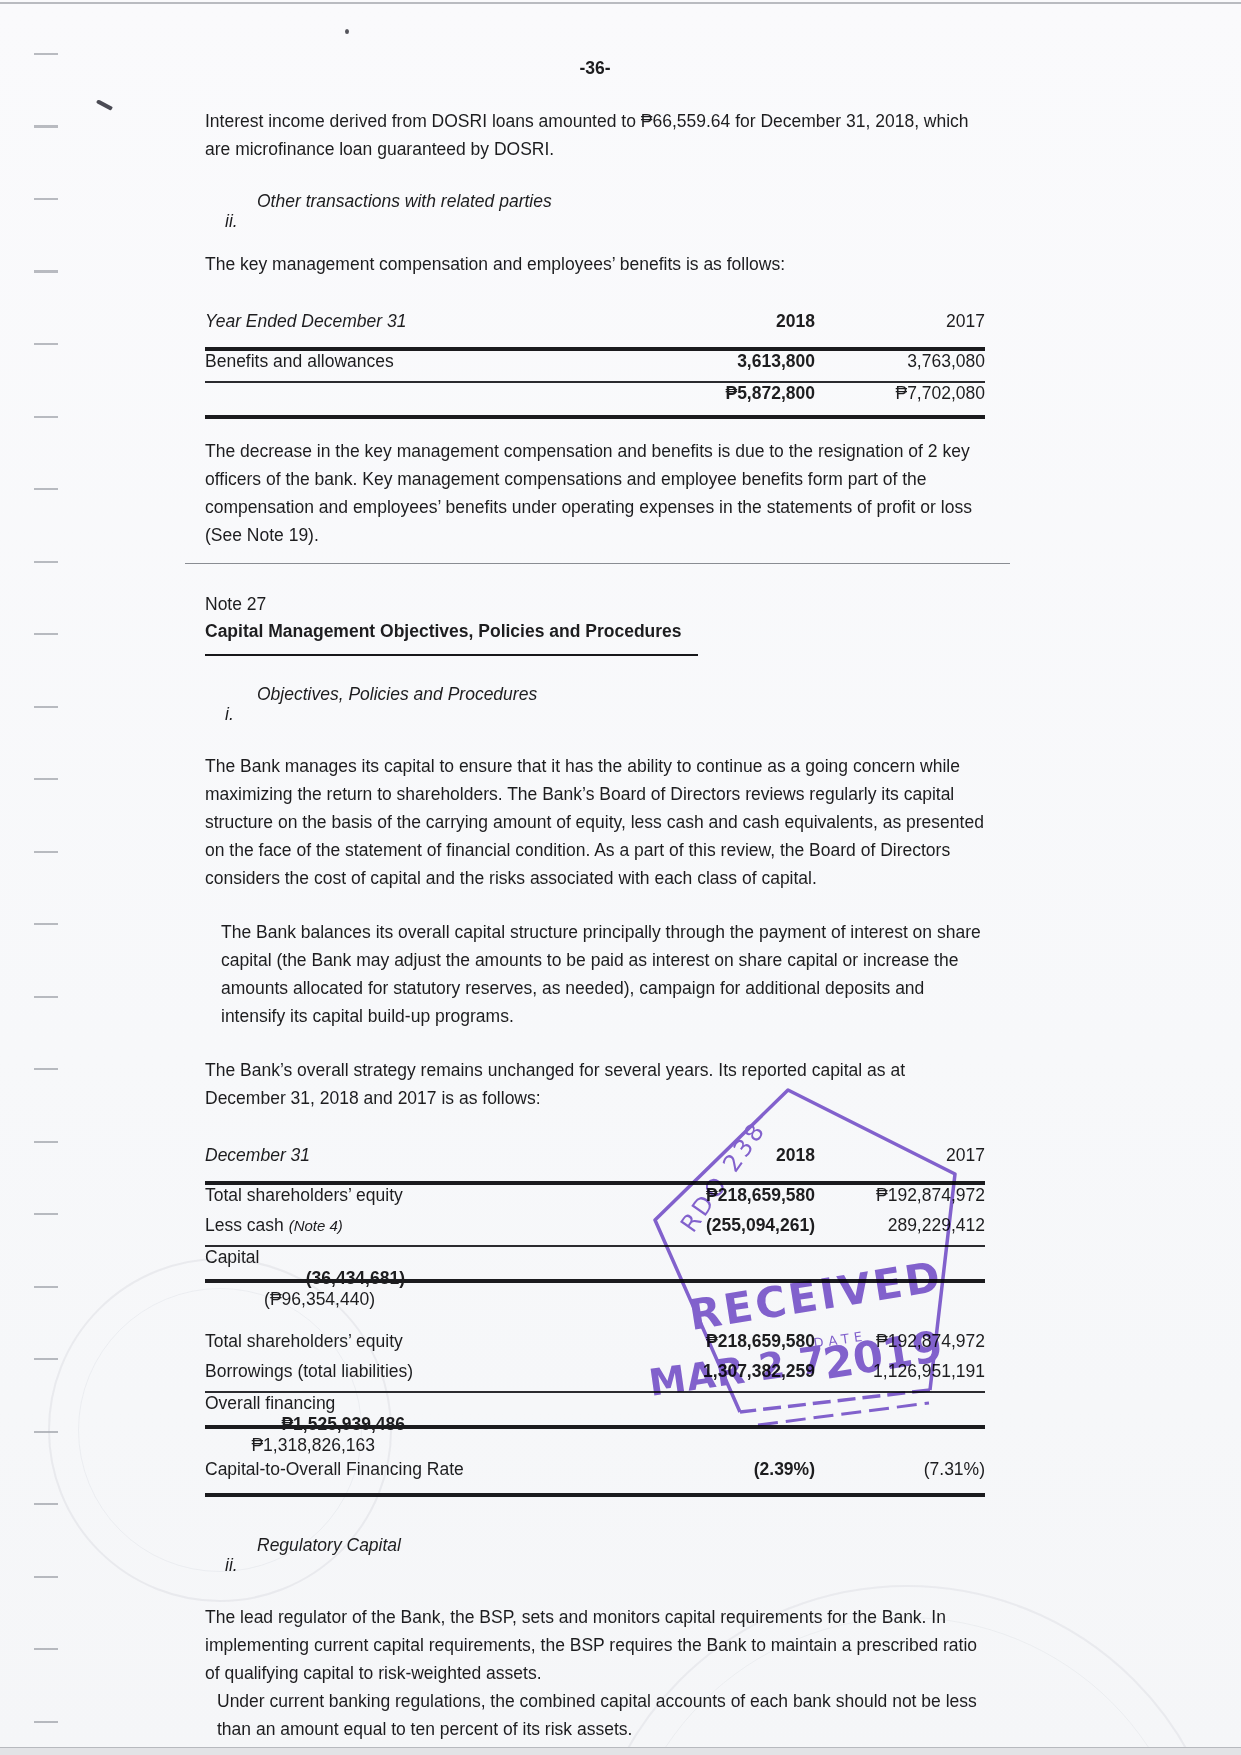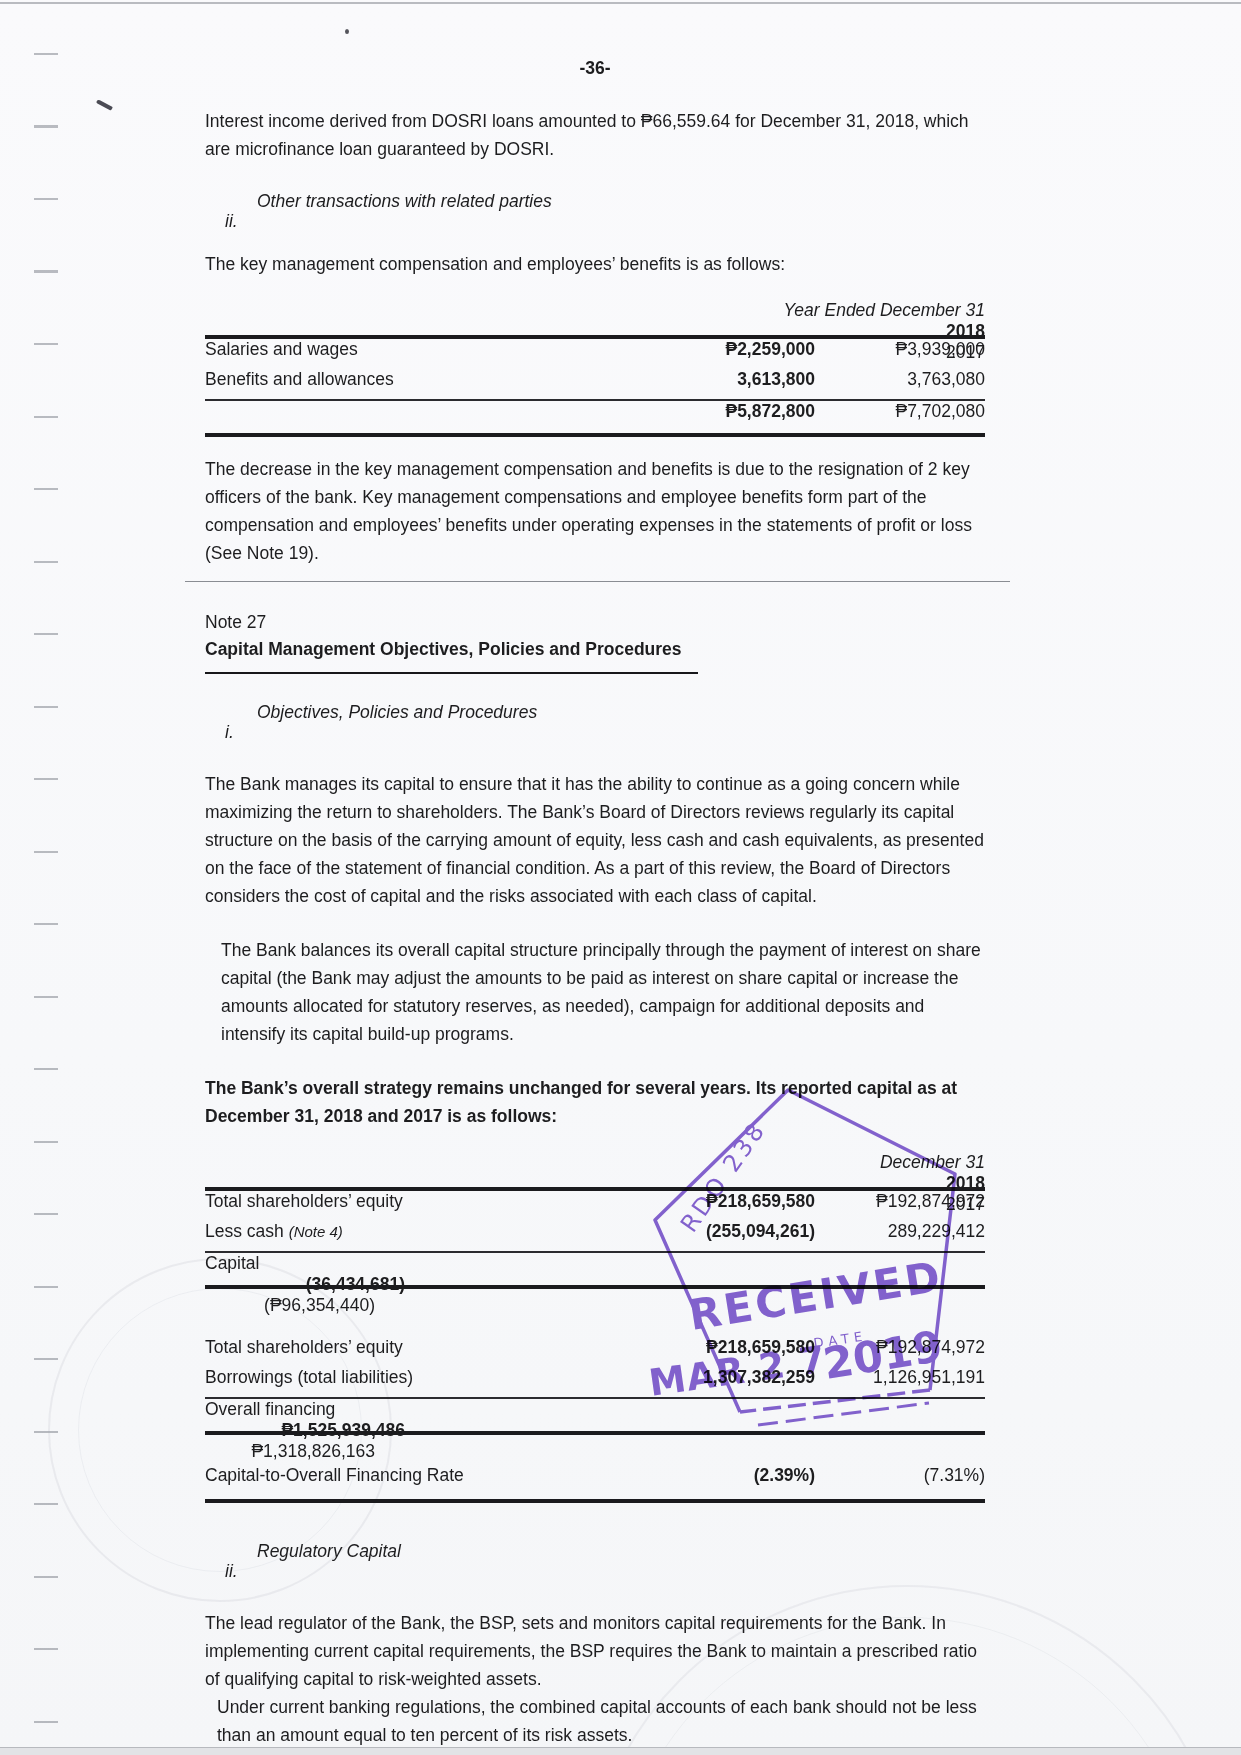--- a/index.html
+++ b/index.html
@@ -30,31 +30,31 @@
   .p1{margin-top:28px;}
   .subhead{display:flex;margin-top:24px;font-style:italic;font-size:17.5px;line-height:28px;}
   .subhead .marker{width:52px;padding-left:20px;box-sizing:border-box;margin-top:20px;}
   .p2{margin-top:15px;}
   .p3{margin-top:18px;}
   .section-rule{margin:14px 0 0 -20px;width:calc(100% + 45px);border:none;border-top:1.5px solid #8a8d93;}
   .note-head{margin-top:26px;font-weight:normal;font-size:17.5px;line-height:28px;}
   .note-title{display:inline-block;font-weight:bold;font-size:17.5px;line-height:26px;border-bottom:2.5px solid #17171a;padding-right:16px;padding-bottom:10px;}
   .p4{margin-top:24px;}
   .p5{margin-top:26px;margin-left:16px;}
-  .p6{margin-top:26px;font-weight:bold;}
+  .p6{margin-top:26px;}
   .hii2{margin-top:34px;}
   .p7{margin-top:24px;}
   .p8{margin-top:0;margin-left:12px;}
 
   .tbl{margin-top:22px;font-size:17.5px;}
   .trow{display:flex;align-items:baseline;height:30px;}
   .c-label{flex:1;}
   .c-2018{width:200px;text-align:right;}
   .c-2017{width:170px;text-align:right;}
-  .thead{border-bottom:4px solid #1b1b1e;height:32px;align-items:flex-end;padding-bottom:3px;box-sizing:content-box;flex-direction:column;}
+  .thead{border-bottom:4px solid #1b1b1e;height:32px;align-items:flex-end;padding-bottom:15px;box-sizing:content-box;}
   .italic{font-style:italic;}
   .bold{font-weight:bold;}
   .total-row{border-top:2px solid #2b2b2f;border-bottom:4px solid #1b1b1e;height:32px;}
   .rule-row{border-top:2px solid #2b2b2f;border-bottom:4px solid #1b1b1e;height:32px;flex-direction:column;}
   .tbl .gap{height:48px;}
   .tbl .gap-sm{height:30px;}
   .note-small{font-size:15px;font-style:italic;}
   .rate-row{border-bottom:4px solid #1b1b1e;height:34px;}
 
   .stamp{position:absolute;left:623px;top:1082px;width:345px;height:350px;mix-blend-mode:multiply;opacity:.84;pointer-events:none;}
@@ -82,25 +82,20 @@
       <span>Other transactions with related parties</span>
     </div>
 
     <p class="p2">The key management compensation and employees’ benefits is as follows:</p>
 
     <div class="tbl">
       <div class="trow thead">
         <span class="c-label italic">Year Ended December 31</span>
         <span class="c-2018 bold">2018</span>
         <span class="c-2017">2017</span>
-      </div>
-      <div class="trow">
-        <span class="c-label">Salaries and wages</span>
-        <span class="c-2018 bold">₱2,259,000</span>
-        <span class="c-2017">₱3,939,000</span>
       </div>
       <div class="trow">
         <span class="c-label">Benefits and allowances</span>
         <span class="c-2018 bold">3,613,800</span>
         <span class="c-2017">3,763,080</span>
       </div>
       <div class="trow total-row">
         <span class="c-label"></span>
         <span class="c-2018 bold">₱5,872,800</span>
         <span class="c-2017">₱7,702,080</span>

